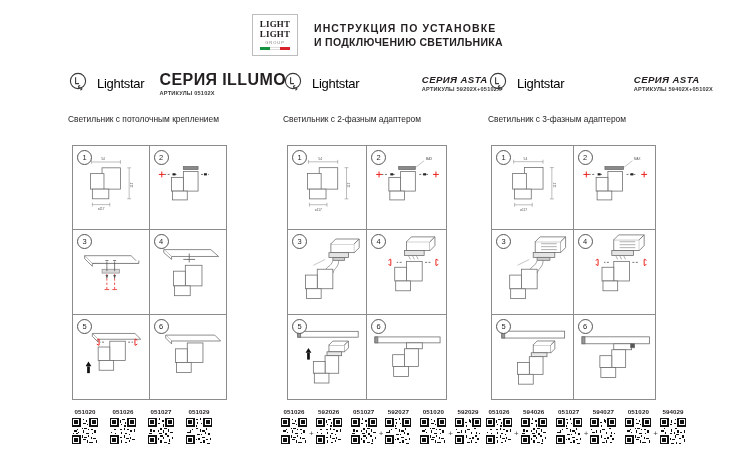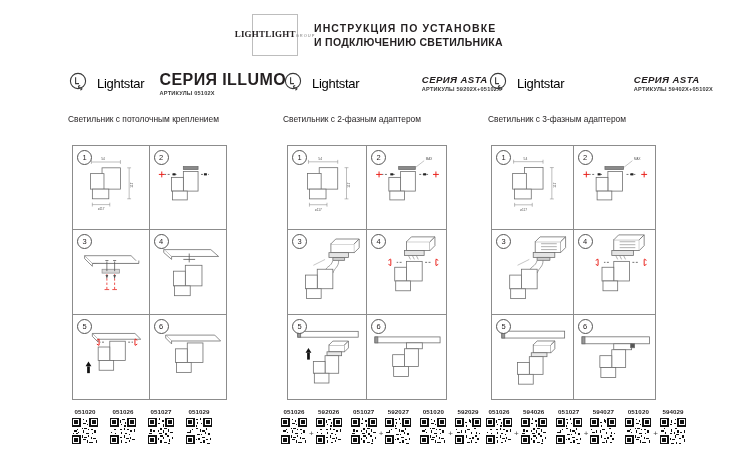--- a/index.html
+++ b/index.html
@@ -7,21 +7,21 @@
     width:755px;height:460px;background:#ffffff;
     font-family:"Liberation Sans",sans-serif;
     color:#231f20;overflow:hidden;position:relative;
   }
   .page{position:absolute;inset:0;}
 
   
   .header{position:absolute;left:0;top:14px;width:755px;display:flex;justify-content:center;align-items:center;gap:16px;}
   .brandbox{
     width:46px;height:42px;border:1px solid #bdbdbd;background:#fff;
-    display:flex;flex-direction:row;align-items:center;justify-content:center;
+    display:flex;flex-direction:column;align-items:center;justify-content:center;
     padding:1px 0;box-sizing:border-box;
   }
   .brandbox .bl{font-weight:bold;font-size:9px;line-height:9.5px;letter-spacing:.2px;color:#231f20;font-family:"Liberation Serif",serif;}
   .brandbox .bg{font-size:4px;letter-spacing:1px;color:#7a7a7a;margin-top:1px;}
   .flagrow{display:flex;width:30px;height:3px;margin-top:2px;}
   .flagrow i{flex:1;display:block;}
   .flag-g{background:#15923f;}
   .flag-w{background:#ffffff;border-top:1px solid #ddd;border-bottom:1px solid #ddd;box-sizing:border-box;}
   .flag-r{background:#d8232a;}
   .htitle{font-size:10.5px;font-weight:bold;line-height:14px;letter-spacing:1.1px;color:#231f20;}

